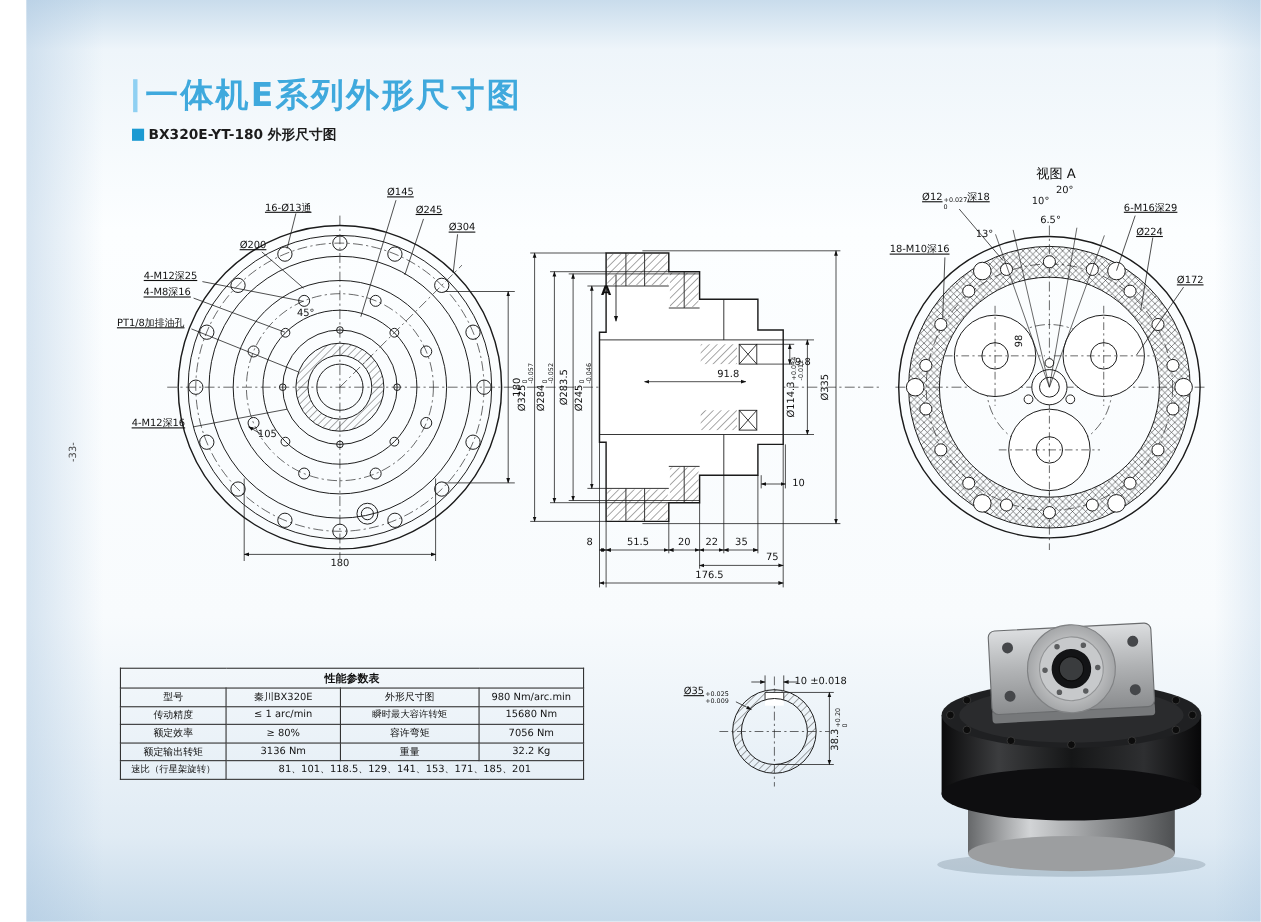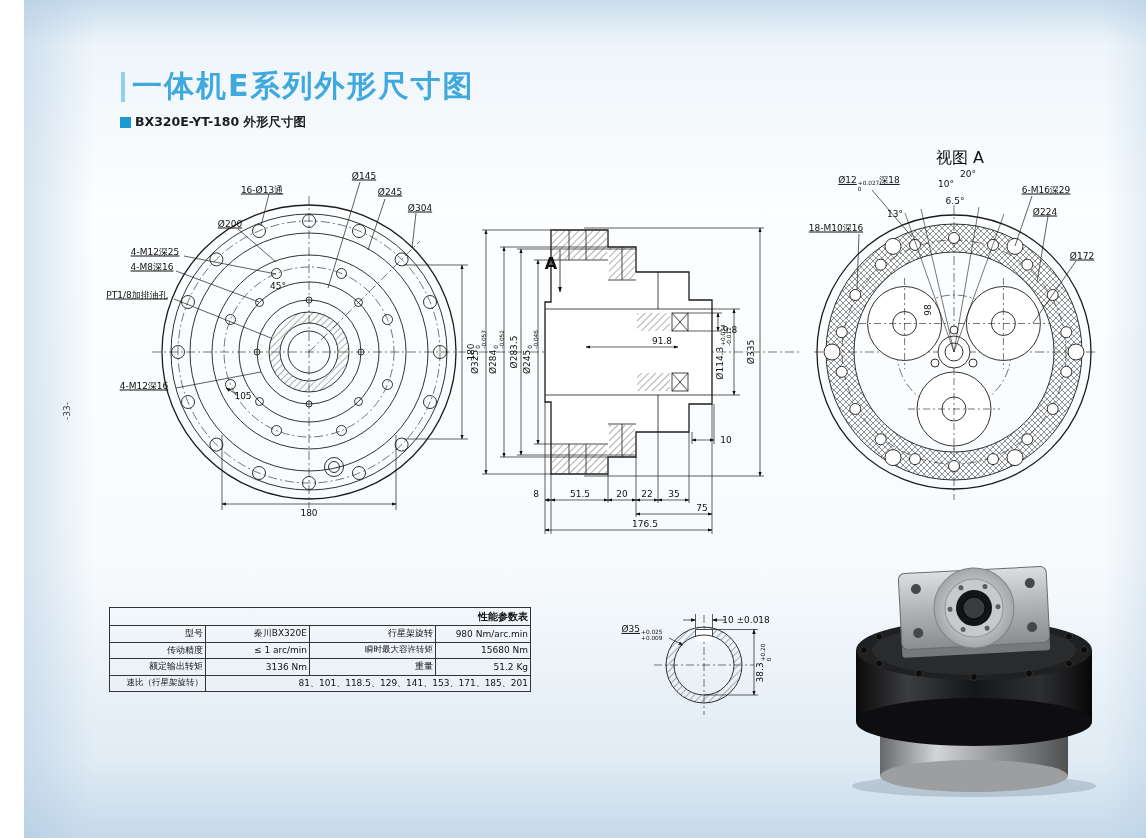--- a/index.html
+++ b/index.html
@@ -11,25 +11,25 @@
 .hdr{position:absolute;left:97px;top:66px;display:flex;align-items:center}
 .hdr .bar{width:4px;height:30px;background:#8fd0f2;margin-right:7px}
 .hdr h1{font-size:30px;font-weight:bold;color:#3fa9dd;letter-spacing:2px}
 .sub{position:absolute;left:96px;top:114px;display:flex;align-items:center;font-size:12.5px;font-weight:bold;color:#1c1c1c}
 .sub .sq{width:11px;height:11px;background:#1b9ad2;margin-right:4px}
 .pagenum{position:absolute;left:34px;top:406px;font-size:9px;color:#444;transform:rotate(-90deg)}
 svg.art{position:absolute;left:0;top:0}
 .lbl{position:absolute;font-size:9px;color:#101010;white-space:nowrap;transform:translate(-50%,-50%);line-height:1}
 .rot{transform:translate(-50%,-50%) rotate(-90deg)}
 .ul{text-decoration:underline}
-.big{font-size:16px}
+.big{font-size:12px}
 .tol{display:inline-flex;flex-direction:column;font-size:5.8px;line-height:1.05;vertical-align:-2px;margin-left:1px;text-align:left}
 .tol i{font-style:normal}
 table.spec{position:absolute;left:85px;top:607px;width:421px;border-collapse:collapse;font-size:9px;color:#111;table-layout:fixed}
-table.spec td{border:1px solid #333;text-align:right;height:16.5px;padding:0 2px;overflow:hidden;white-space:nowrap}
+table.spec td{border:1px solid #333;text-align:center;height:16.5px;padding:0 2px;overflow:hidden;white-space:nowrap}
 table.spec td.t{font-weight:bold;font-size:10px;height:18px}
 table.spec td.s{font-size:8.5px}
 </style>
 </head>
 <body>
 
 <div class="page">
 
 <svg class="art" width="1146" height="838" viewBox="0 0 1146 838">
 <defs>
@@ -453,34 +453,40 @@
         <col style="width:126px">
         <col style="width:95px">
       </colgroup>
   <tbody>
         <tr>
           <td class="t" colspan="4">性能参数表</td>
         </tr>
   <tr>
     <td>型号</td>
     <td>秦川BX320E</td>
-    <td>行星架旋转</td>
+    <td>外形尺寸图</td>
     <td>980 Nm/arc.min</td>
   </tr>
   <tr>
     <td>传动精度</td>
     <td>≤ 1 arc/min</td>
     <td class="s">瞬时最大容许转矩</td>
     <td>15680 Nm</td>
   </tr>
   <tr>
+    <td>额定效率</td>
+    <td>≥ 80%</td>
+    <td>容许弯矩</td>
+    <td>7056 Nm</td>
+  </tr>
+  <tr>
     <td>额定输出转矩</td>
     <td>3136 Nm</td>
     <td>重量</td>
-    <td>51.2 Kg</td>
+    <td>32.2 Kg</td>
   </tr>
   <tr>
     <td class="s">速比（行星架旋转）</td>
     <td colspan="3">81、101、118.5、129、141、153、171、185、201</td>
   </tr>
 </tbody>
     </table>
 
 </div>
 

